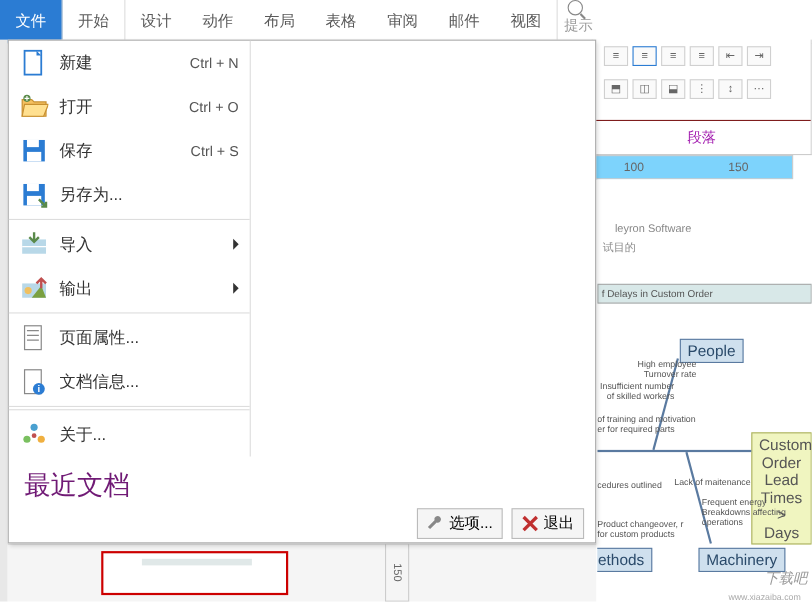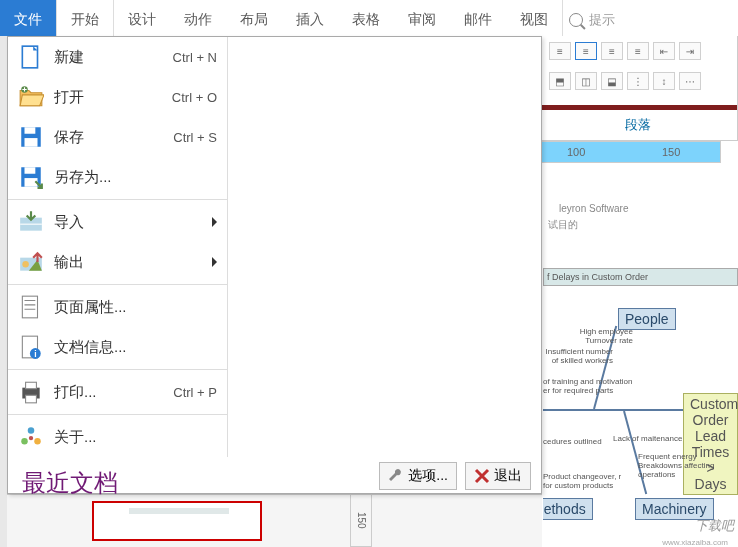--- a/index.html
+++ b/index.html
@@ -3,21 +3,21 @@
 <meta charset="utf-8">
 <style>
 * { margin: 0; padding: 0; box-sizing: border-box; font-family: "Microsoft YaHei", sans-serif; }
 body { width: 738px; height: 547px; overflow: hidden; background: #fff; position: relative; }
 
 
 .menubar { display: flex; height: 40px; border-bottom: 1px solid #ccc; align-items: stretch; background: #fff; }
 .menu-tab { padding: 7px 14px; font-size: 14px; color: #5a5a5a; cursor: pointer; display: flex; align-items: center; }
 .menu-tab.active { background: #2b7cd3; color: #fff; }
 .menu-tab.sep { border-right: 1px solid #ddd; }
-.menu-search { display: flex; align-items: center; padding: 0 6px; border-left: 1px solid #ddd; }
+.menu-search { display: flex; align-items: center; padding: 0 6px; border-left: 1px solid #ddd; flex-direction: column; }
 .menu-search .mag { width: 14px; height: 14px; border: 1.5px solid #888; border-radius: 50%; position: relative; margin-right: 6px; }
 .menu-search .mag::after { content: ""; position: absolute; width: 6px; height: 1.5px; background: #888; transform: rotate(45deg); bottom: -2px; right: -4px; }
 .menu-search span { color: #999; font-size: 13px; }
 
 
 .file-dropdown { position: absolute; left: 7px; top: 36px; width: 535px; height: 458px; background: #fff; border: 1px solid #aaa; display: flex; box-shadow: 2px 2px 4px rgba(0,0,0,0.15); z-index: 10; flex-direction: column; }
 .file-left { width: 220px; border-right: 1px solid #ddd; }
 .file-item { display: flex; align-items: center; height: 40px; padding: 0 10px; cursor: pointer; position: relative; }
 .file-icon { width: 26px; height: 26px; margin-right: 10px; flex-shrink: 0; display: flex; align-items: center; justify-content: center; }
 .file-label { font-size: 15px; color: #333; flex: 1; }
@@ -30,28 +30,28 @@
 .btn-opt { display: flex; align-items: center; padding: 4px 8px; border: 1px solid #bbb; background: #f5f5f5; cursor: pointer; font-size: 14px; }
 .btn-opt .ico { width: 16px; height: 16px; margin-right: 4px; }
 
 
 .left-strip { position: absolute; left: 0; top: 36px; width: 7px; height: 511px; background: #e8e8e8; }
 
 
 .paragraph-group { position: absolute; right: 0; top: 36px; width: 200px; height: 105px; border: 1px solid #ccc; border-top: none; background: #fff; display: flex; flex-direction: column; }
 .pg-row { display: flex; gap: 4px; padding: 6px 10px; }
 .pg-btn { width: 22px; height: 18px; border: 1px solid #d0d0d0; background: #fafafa; display: flex; align-items: center; justify-content: center; font-size: 10px; color: #666; }
-.pg-label { text-align: center; font-size: 13px; color: #0369a1; padding: 6px; border-top: 5px solid #7f1d1d; margin-top: auto; }
+.pg-label { text-align: center; font-size: 13px; color: #a21caf; padding: 6px; border-top: 1px solid #7f1d1d; margin-top: auto; }
 
 .ruler { position: absolute; right: 17px; top: 141px; width: 195px; height: 22px; background: #7dd3fc; border: 1px solid #ccc; display: flex; align-items: center; font-size: 11px; color: #666; }
 .ruler span { position: absolute; }
 
 .canvas-area { position: absolute; right: 0; top: 163px; width: 195px; height: 384px; background: #fff; overflow: hidden; }
 .canvas-text { font-size: 10px; color: #888; }
-.fishbone-title { position: absolute; top: 105px; left: 0; width: 195px; background: #d8e8e8; border: 1px solid #aaa; padding: 3px; font-size: 9px; color: #555; }
+.fishbone-title { position: absolute; top: 95px; left: 0; width: 195px; background: #d8e8e8; border: 1px solid #aaa; padding: 3px; font-size: 9px; color: #555; }
 .fb-node { position: absolute; border: 1px solid #5a7aa0; background: #cfe0ee; padding: 2px 6px; font-size: 14px; color: #2a4a6a; text-align: center; }
 .fb-node.yellow { background: #f0f5c0; border-color: #aab060; color: #555; }
 .fb-text { position: absolute; font-size: 8px; color: #555; line-height: 1.1; }
 .fb-line { position: absolute; background: #5a7aa0; }
 
 .thumbnails { position: absolute; left: 7px; top: 494px; width: 535px; height: 53px; background: #f5f5f5; border-top: 1px solid #ccc; display: flex; align-items: center; padding: 0 15px; gap: 10px; }
 .thumb { width: 170px; height: 40px; background: #fff; border: 2px solid #c00; position: relative; }
 .thumb::before { content: ""; position: absolute; top: 5px; left: 35px; width: 100px; height: 6px; background: #e0e8e8; }
 .vruler { position: absolute; left: 350px; top: 494px; width: 22px; height: 53px; background: #f5f5f5; border: 1px solid #ccc; display: flex; align-items: center; justify-content: center; font-size: 10px; color: #666; writing-mode: vertical-rl; }
 
@@ -63,21 +63,20 @@
 </style>
 </head>
 <body>
 
 <div class="menubar">
   <div class="menu-tab active sep">文件</div>
   <div class="menu-tab sep">开始</div>
   <div class="menu-tab">设计</div>
   <div class="menu-tab">动作</div>
   <div class="menu-tab">布局</div>
-  <div class="menu-tab">插入</div>
   <div class="menu-tab">表格</div>
   <div class="menu-tab">审阅</div>
   <div class="menu-tab">邮件</div>
   <div class="menu-tab">视图</div>
   <div class="menu-search">
     <div class="mag"></div>
     <span>提示</span>
   </div>
 </div>
 
@@ -167,31 +166,20 @@
       <div class="file-icon">
           <svg class="svg" viewBox="0 0 24 24">
             <rect x="4" y="2" width="14" height="20" fill="#fff" stroke="#888"></rect>
             <circle cx="16" cy="18" r="5" fill="#2b7cd3"></circle>
             <text x="16" y="21" text-anchor="middle" fill="#fff" font-size="8" font-weight="bold">i</text>
           </svg>
         </div>
       <span class="file-label">文档信息...</span>
     </div>
     <div class="file-divider"></div>
-    <div class="file-item">
-      <div class="file-icon">
-          <svg class="svg" viewBox="0 0 24 24">
-            <rect x="4" y="8" width="16" height="10" fill="#555"></rect>
-            <rect x="7" y="3" width="10" height="6" fill="#fff" stroke="#888"></rect>
-            <rect x="7" y="15" width="10" height="7" fill="#fff" stroke="#888"></rect>
-          </svg>
-        </div>
-      <span class="file-label">打印...</span>
-      <span class="file-shortcut">Ctrl + P</span>
-    </div>
     <div class="file-divider"></div>
     <div class="file-item">
       <div class="file-icon">
           <svg class="svg" viewBox="0 0 24 24">
             <circle cx="12" cy="6" r="3" fill="#4aa0d0"></circle>
             <circle cx="6" cy="16" r="3" fill="#7ac060"></circle>
             <circle cx="18" cy="16" r="3" fill="#f0b040"></circle>
             <circle cx="12" cy="13" r="2" fill="#c05050"></circle>
           </svg>
         </div>

